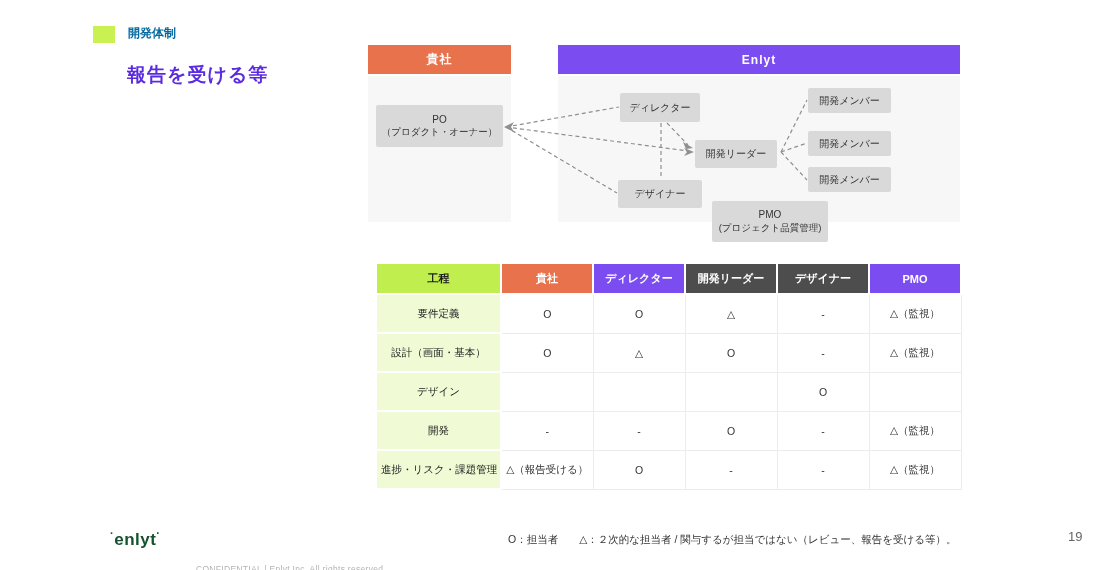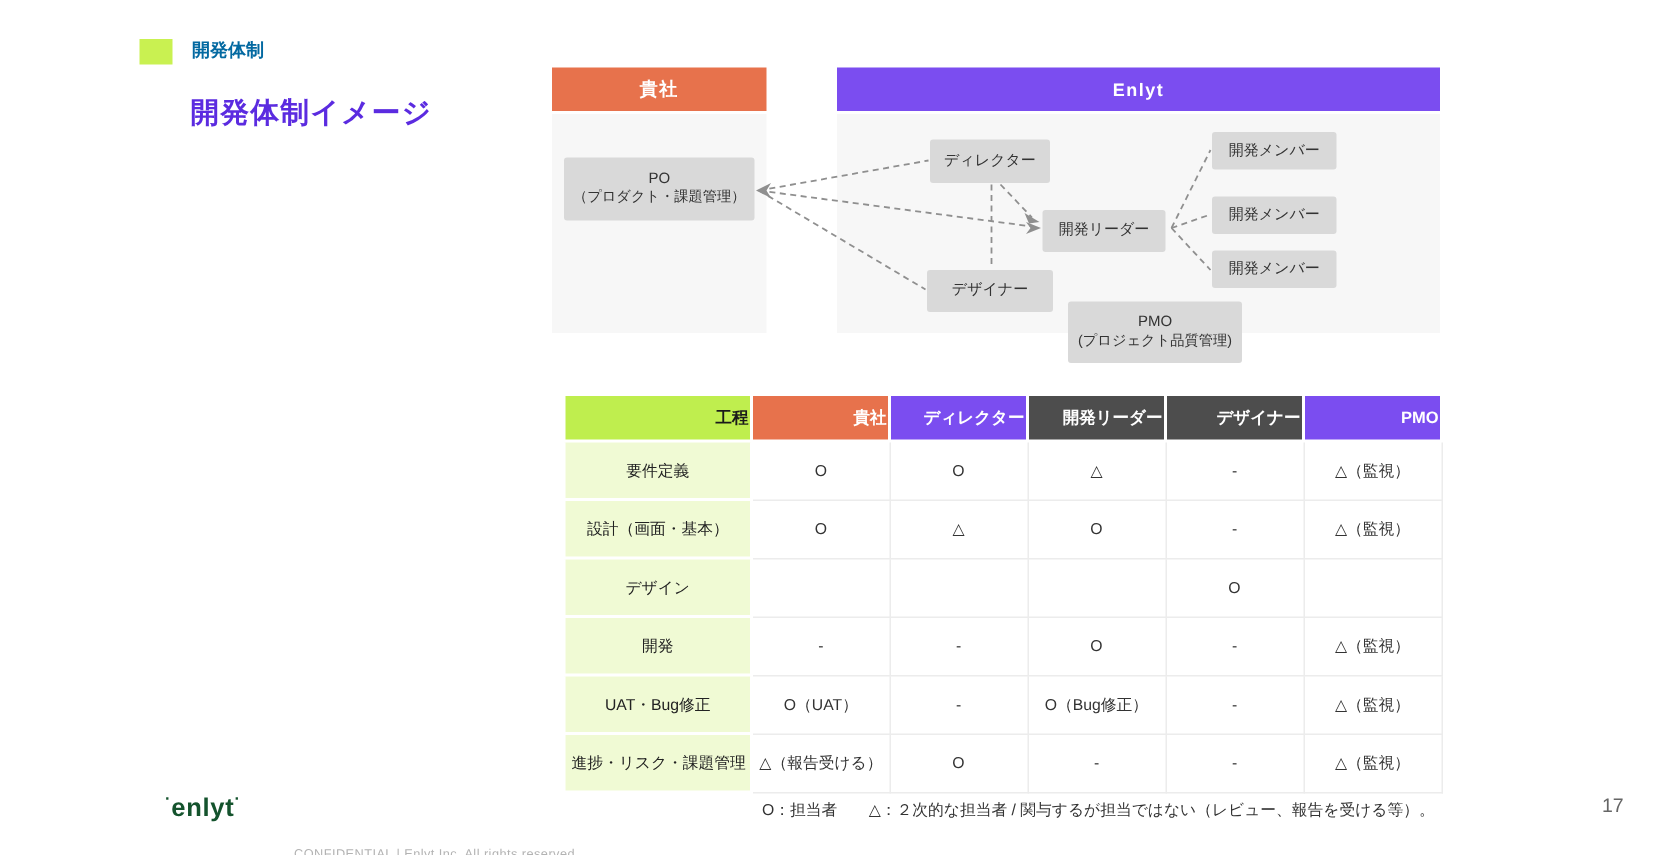--- a/index.html
+++ b/index.html
@@ -30,21 +30,21 @@
   .b-member1{left:808px;top:88px;width:83px;height:25px;}
   .b-member2{left:808px;top:131px;width:83px;height:25px;}
   .b-member3{left:808px;top:167px;width:83px;height:25px;}
   .b-pmo{left:712px;top:201px;width:116px;height:41px;}
   .conn{position:absolute;left:0;top:0;width:1110px;height:570px;z-index:1;pointer-events:none;}
   .conn .line{stroke:var(--line-gray,#8f8f8f);stroke-width:1.2;fill:none;stroke-dasharray:4 3;}
   .conn .arrow{fill:var(--line-gray,#8f8f8f);stroke:none;}
   
   .matrix-wrap{position:absolute;left:375px;top:262px;z-index:2;}
   table.matrix{border-collapse:collapse;table-layout:fixed;width:585px;}
-  table.matrix th{height:27px;font-size:11px;font-weight:bold;text-align:right;vertical-align:middle;border:2px solid #fff;}
+  table.matrix th{height:27px;font-size:11px;font-weight:bold;text-align:center;vertical-align:middle;border:2px solid #fff;}
   table.matrix td{height:29px;font-size:10.5px;text-align:center;vertical-align:middle;}
   th.c0{background:var(--label-green,#bfee4e);color:#1a1a1a;}
   th.c1{background:var(--orange,#e7724c);color:#fff;}
   th.c2,th.c5{background:var(--purple,#7b4df0);color:#fff;}
   th.c3,th.c4{background:var(--dark-gray,#4d4d4d);color:#fff;}
   td.label{background:var(--row-green,#f0fad4);color:#222;border:2px solid #fff;white-space:nowrap;padding:4px 4px;}
   td.data{background:#fff;color:#333;border:1px solid #ececec;white-space:nowrap;padding:0 2px;}
   .legend{position:absolute;left:508px;top:501px;font-size:10.5px;color:#333;z-index:2;margin-top:32px;}
   
   .logo{position:absolute;left:110px;top:527px;font-size:17px;font-weight:bold;color:#14532d;letter-spacing:0.5px;}
@@ -52,21 +52,21 @@
   .confidential{position:absolute;left:196px;top:564px;font-size:8.5px;color:#b3b3b3;letter-spacing:0.3px;}
   .page-number{position:absolute;left:1068px;top:529px;font-size:13px;color:#666;}
 </style>
 </head>
 <body>
 
 <div class="slide">
 
   <div class="accent-square"></div>
   <div class="section-label">開発体制</div>
-  <div class="page-title">開発体制イメージ</div>
+  <div class="page-title">報告を受ける等</div>
 
   <div class="panel-header ph-client">貴社</div>
   <div class="panel pn-client"></div>
   <div class="panel-header ph-vendor">Enlyt</div>
   <div class="panel pn-vendor"></div>
 
   <svg class="conn" viewBox="0 0 1110 570" xmlns="http://www.w3.org/2000/svg">
     <path class="line" d="M506,127 L619,107"></path>
     <path class="line" d="M506,127 L688,151"></path>
     <path class="line" d="M506,127 L617,193"></path>
@@ -75,21 +75,21 @@
     <path class="line" d="M781,152 L807,100"></path>
     <path class="line" d="M781,152 L807,143"></path>
     <path class="line" d="M781,152 L807,180"></path>
     <path class="arrow" d="M504,127 L514,122 L511,127 L514,132 Z"></path>
     <path class="arrow" d="M694,152 L684,148 L687,152 L684,156 Z"></path>
     <path class="arrow" d="M693,148 L683,142 L686,149 Z"></path>
   </svg>
 
   <div class="dbox b-po">
     <div>PO</div>
-    <div class="sub">（プロダクト・課題管理）</div>
+    <div class="sub">（プロダクト・オーナー）</div>
   </div>
   <div class="dbox b-director">ディレクター</div>
   <div class="dbox b-leader">開発リーダー</div>
   <div class="dbox b-designer">デザイナー</div>
   <div class="dbox b-member1">開発メンバー</div>
   <div class="dbox b-member2">開発メンバー</div>
   <div class="dbox b-member3">開発メンバー</div>
   <div class="dbox b-pmo">
     <div>PMO</div>
     <div class="sub">(プロジェクト品質管理)</div>
@@ -142,38 +142,30 @@
         </tr>
         <tr>
           <td class="label">開発</td>
           <td class="data">-</td>
           <td class="data">-</td>
           <td class="data">O</td>
           <td class="data">-</td>
           <td class="data">△（監視）</td>
         </tr>
         <tr>
-          <td class="label">UAT・Bug修正</td>
-          <td class="data">O（UAT）</td>
-          <td class="data">-</td>
-          <td class="data">O（Bug修正）</td>
-          <td class="data">-</td>
-          <td class="data">△（監視）</td>
-        </tr>
-        <tr>
           <td class="label">進捗・リスク・課題管理</td>
           <td class="data">△（報告受ける）</td>
           <td class="data">O</td>
           <td class="data">-</td>
           <td class="data">-</td>
           <td class="data">△（監視）</td>
         </tr>
       </tbody>
     </table>
   </div>
 
   <div class="legend">O：担当者　　△：２次的な担当者 / 関与するが担当ではない（レビュー、報告を受ける等）。</div>
 
   <div class="logo"><span class="dot">·</span><span>enlyt</span><span class="dot">·</span></div>
   <div class="confidential">CONFIDENTIAL | Enlyt Inc. All rights reserved.</div>
-  <div class="page-number">17</div>
+  <div class="page-number">19</div>
 
 </div>
 
 </body></html>

